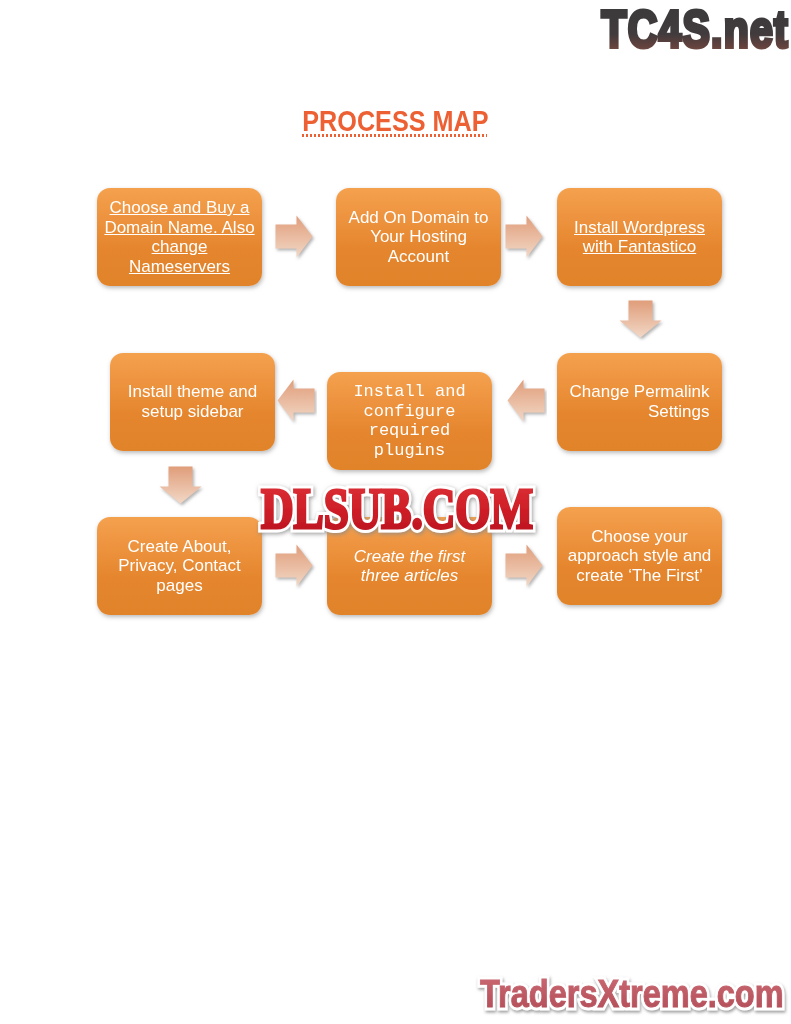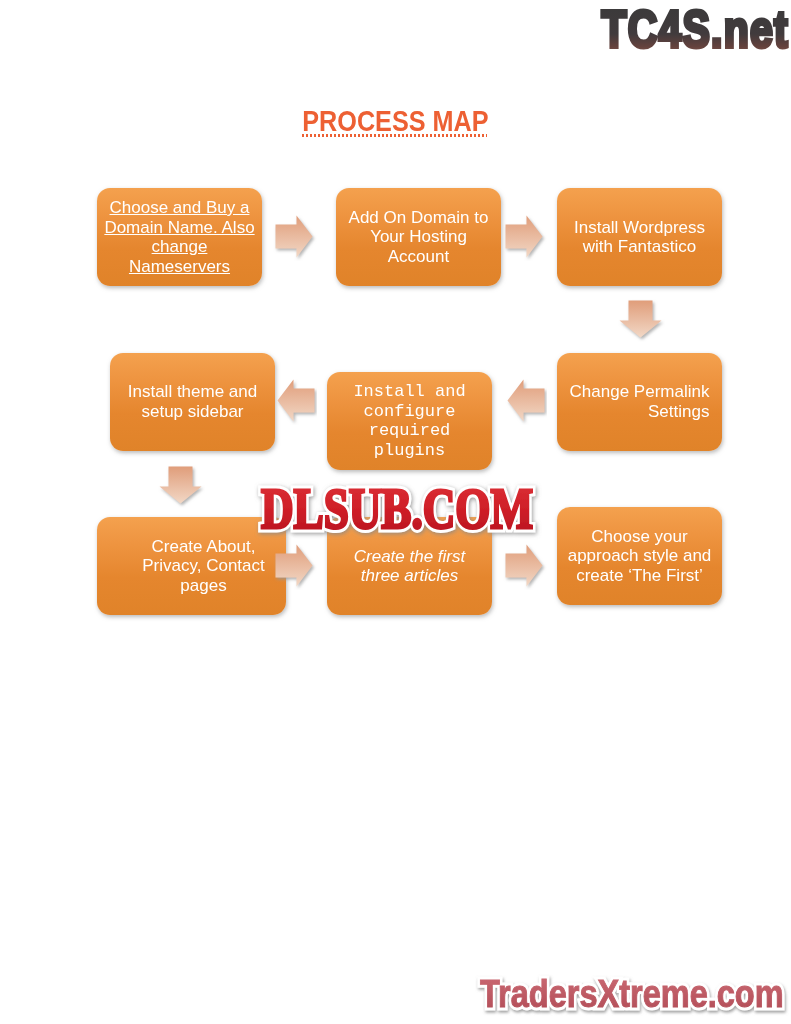--- a/index.html
+++ b/index.html
@@ -42,27 +42,27 @@
     <text x="0" y="0" font-family="Liberation Sans" font-weight="bold" font-size="51" letter-spacing="1.5" fill="#ffffff" stroke="#ffffff" stroke-width="8" filter="url(#glow)">TC4S.net</text>
     <text x="0" y="0" font-family="Liberation Sans" font-weight="bold" font-size="51" letter-spacing="1.5" fill="url(#lg)" stroke="url(#lg)" stroke-width="4" style="paint-order:stroke">TC4S.net</text>
   </g>
 </svg>
 
 <div class="title">PROCESS MAP</div>
 <div class="titleline"></div>
 
 <div class="box" style="left:97px;top:188px;text-decoration:underline;">Choose and Buy a<br>Domain Name. Also<br>change<br>Nameservers</div>
 <div class="box" style="left:336px;top:188px;">Add On Domain to<br>Your Hosting<br>Account</div>
-<div class="box" style="left:557px;top:188px;">Install Wordpress<br>with Fantastico</div>
+<div class="box" style="left:557px;top:188px;text-decoration:underline;">Install Wordpress<br>with Fantastico</div>
 
 <div class="box" style="left:110px;top:352.5px;">Install theme and<br>setup sidebar</div>
 <div class="box" style="left:327px;top:372px;font-family:Liberation Mono, monospace;">Install and<br>configure required<br>plugins</div>
 <div class="box" style="left:557px;top:352.5px;text-align:right;">Change Permalink<br>Settings</div>
 
-<div class="box" style="left:97px;top:517px;padding-left:24px;">Create About,<br>Privacy, Contact<br>pages</div>
+<div class="box" style="left:97px;top:517px;">Create About,<br>Privacy, Contact<br>pages</div>
 <div class="box" style="left:327px;top:517px;font-style:italic;">Create the first<br>three articles</div>
 <div class="box" style="left:557px;top:507px;">Choose your<br>approach style and<br>create ‘The First’</div>
 
 <svg class="arrow" style="left:273px;top:213px" width="44" height="48" viewBox="0 0 44 48">
   <defs>
     <linearGradient id="ag" x1="0" y1="0" x2="0" y2="1">
       <stop offset="0" stop-color="#e09d7a"></stop>
       <stop offset="1" stop-color="#f2d8c6"></stop>
     </linearGradient>
     <filter id="ash" x="-30%" y="-30%" width="170%" height="170%">

